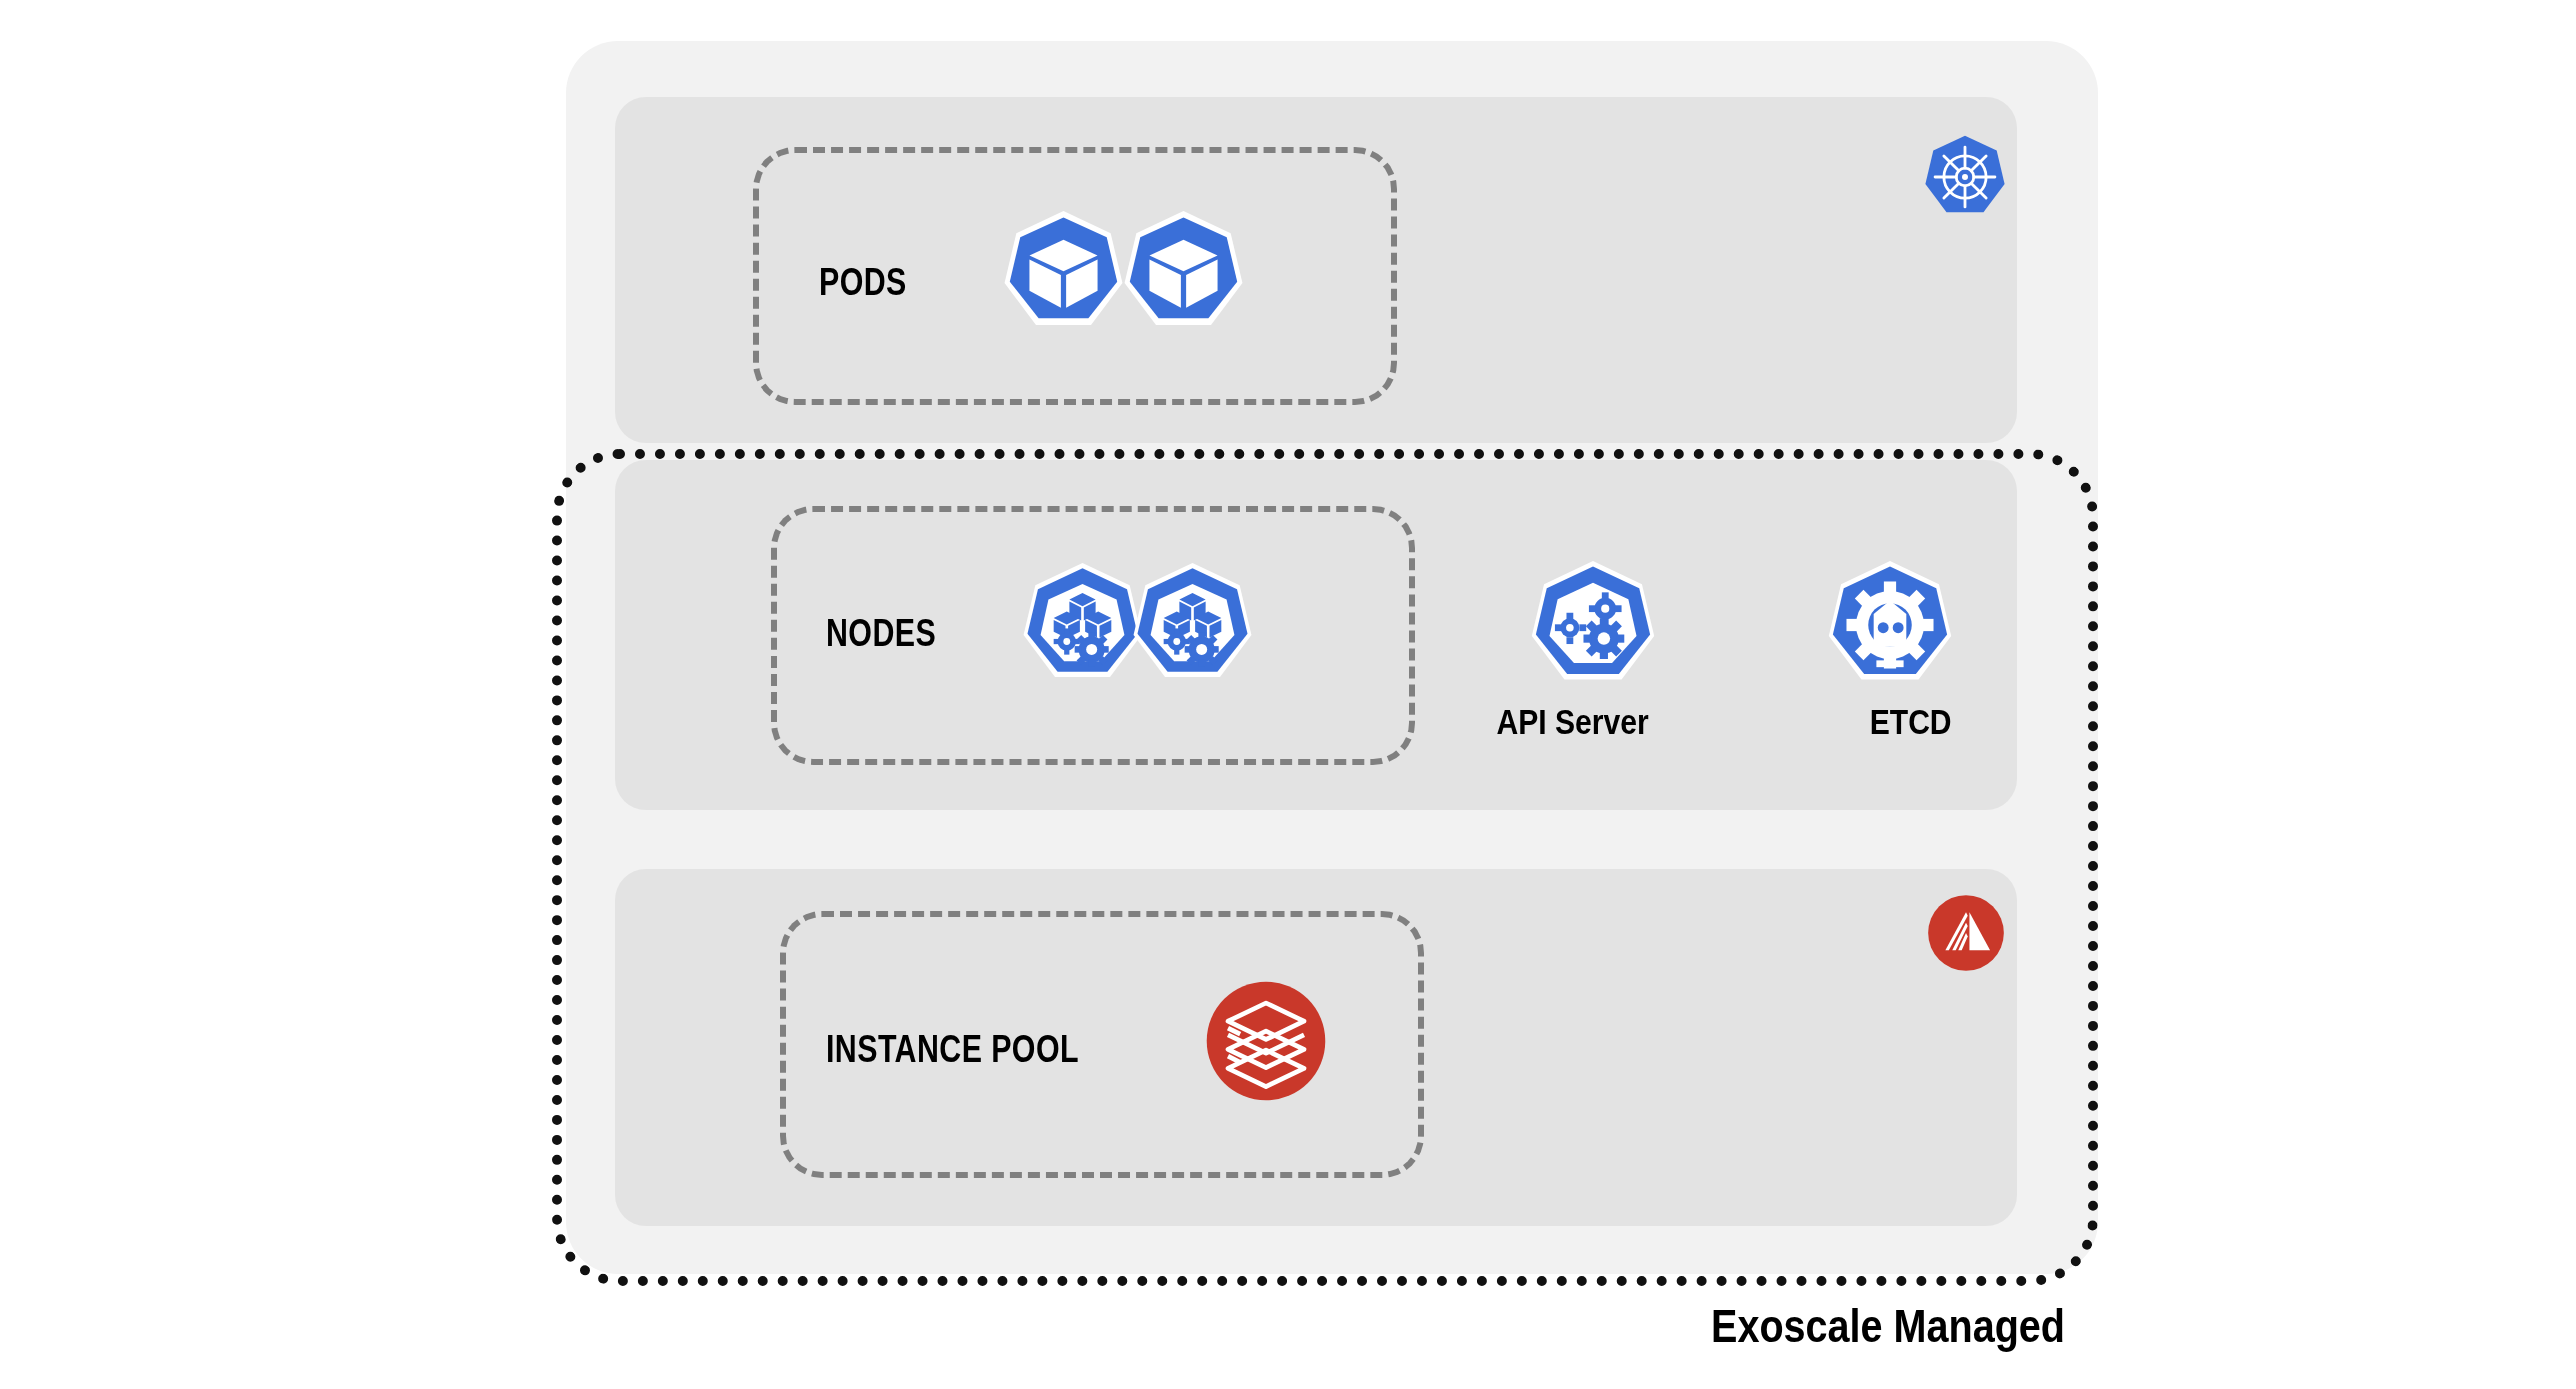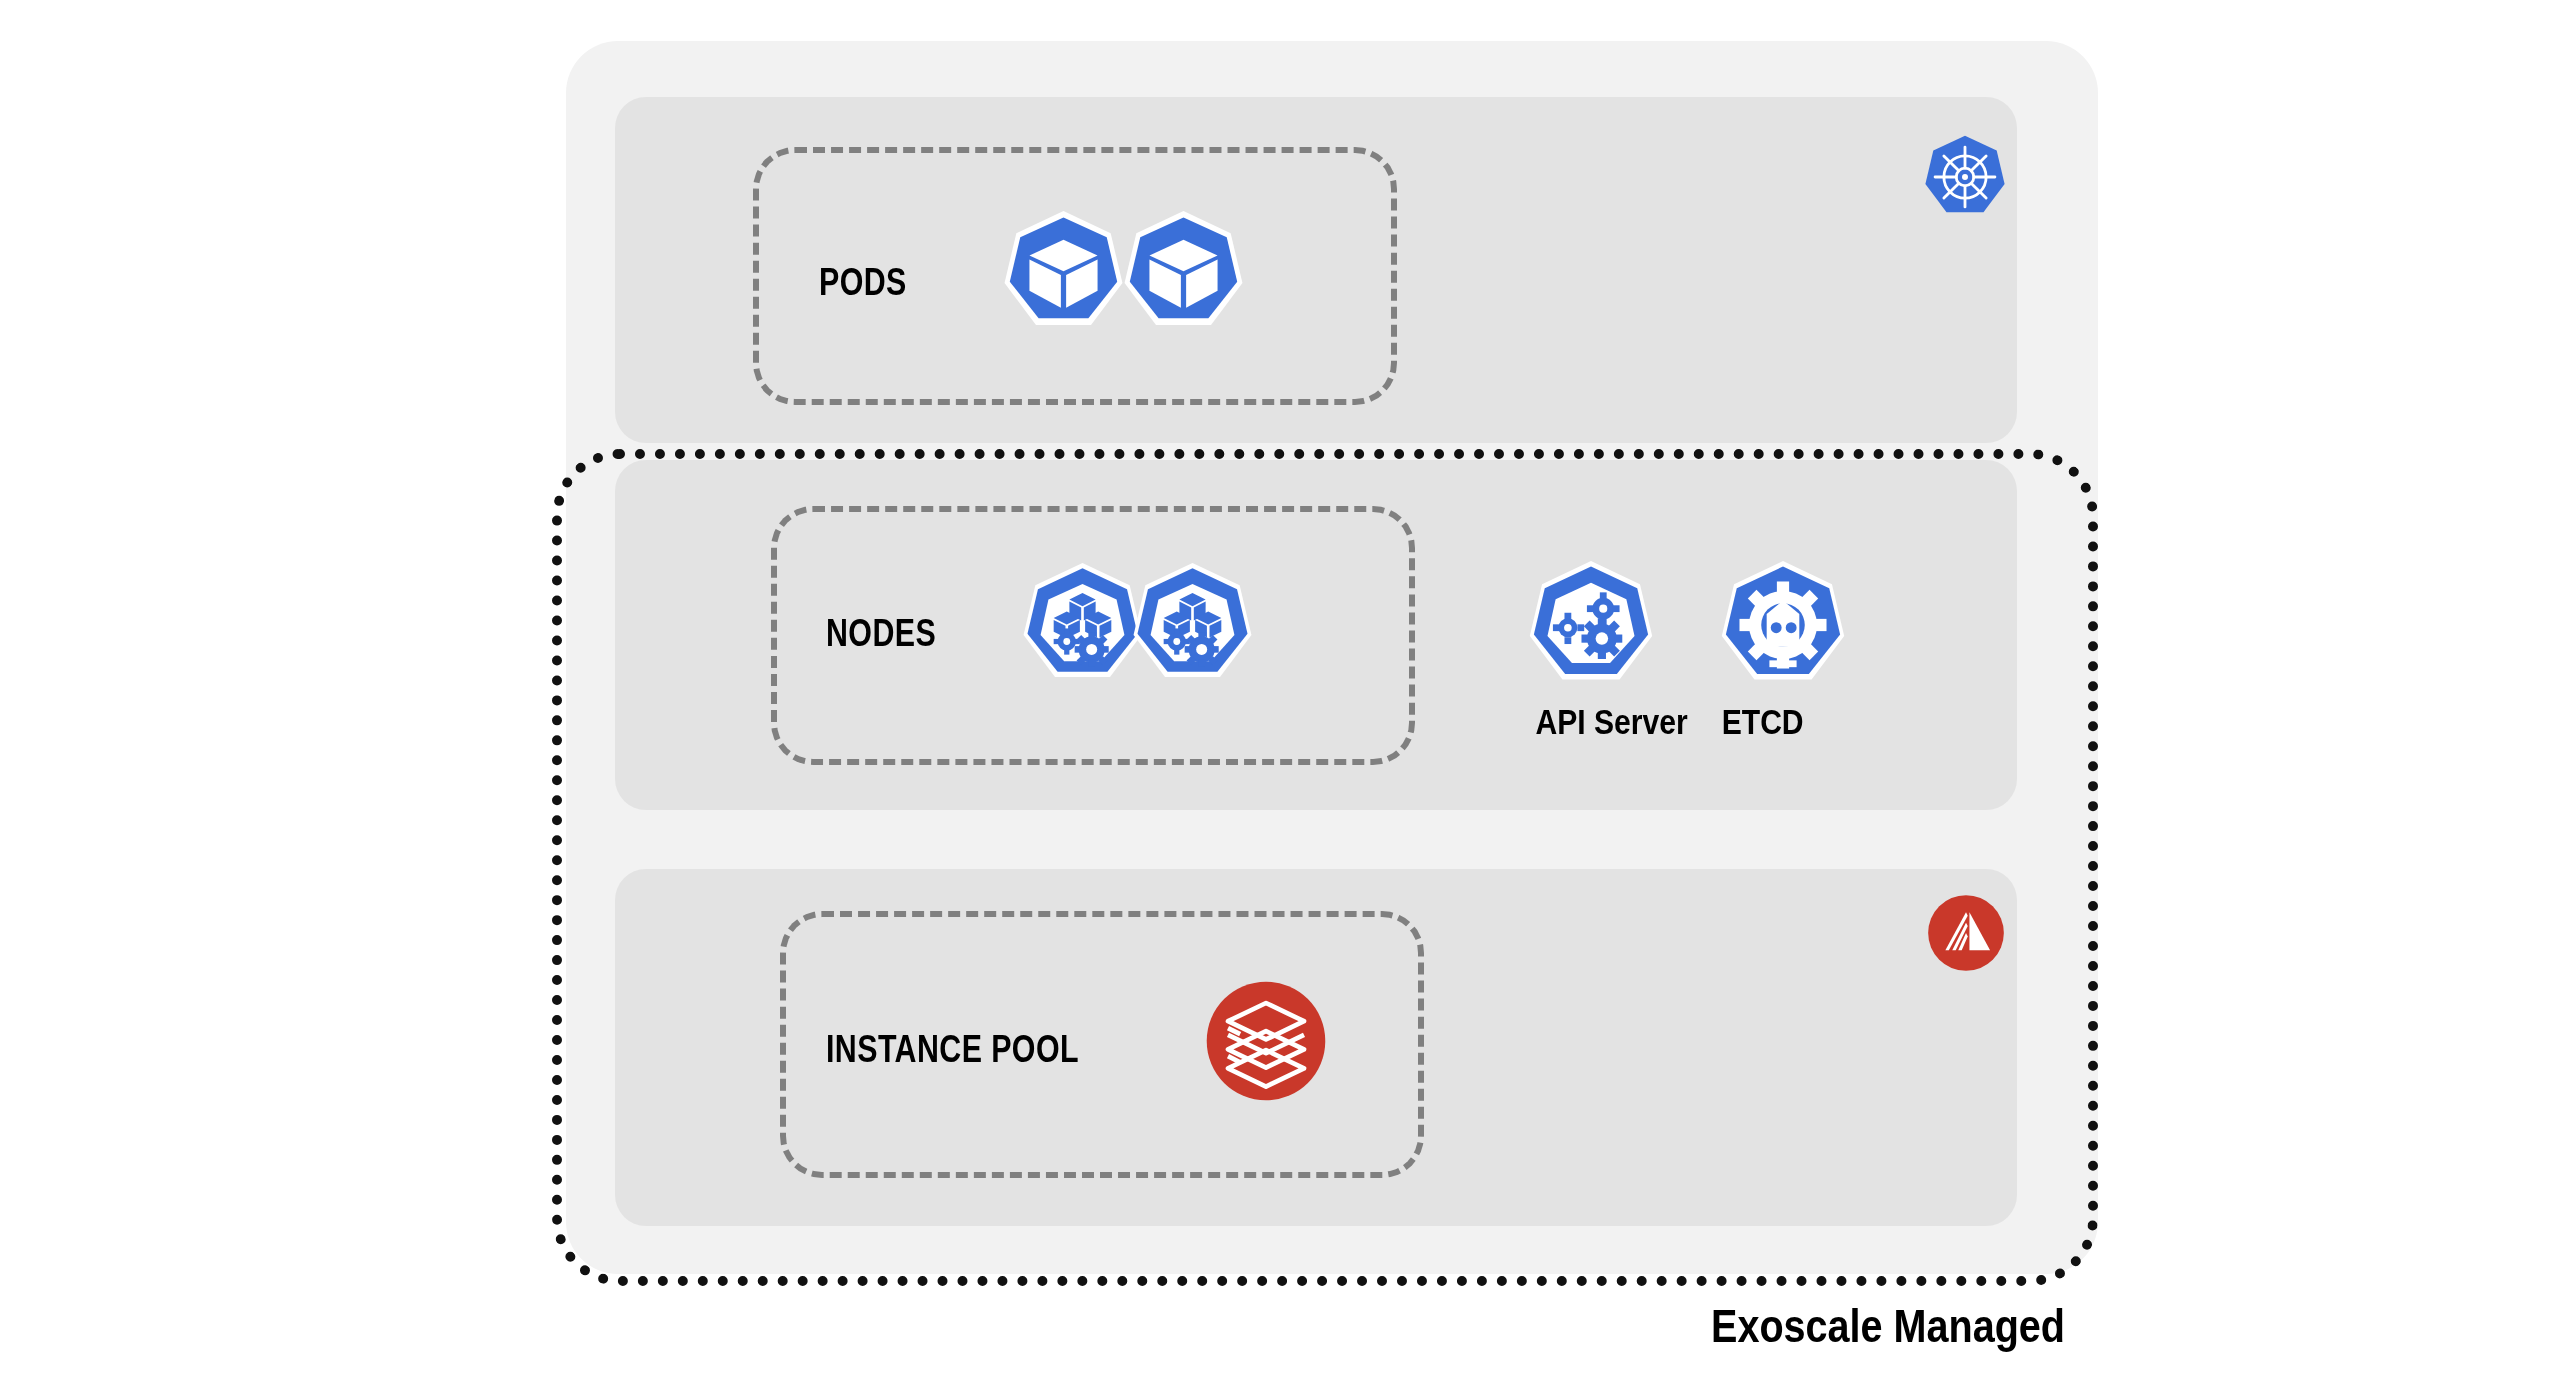--- a/index.html
+++ b/index.html
@@ -74,21 +74,21 @@
   }
 
   
   .icon-abs { position: absolute; }
 
   
   .component {
     position: absolute;
     display: flex;
     flex-direction: column;
-    align-items: flex-start;
+    align-items: flex-end;
   }
   .component-label {
     font-family: "Liberation Sans", sans-serif;
     font-weight: bold;
     font-size: 35px;
     color: #000000;
     margin-top: 5.5px;
     white-space: nowrap;
     transform: scaleX(0.86);
   }
@@ -278,21 +278,21 @@
         <rect x="46" y="66" width="6" height="6" transform="rotate(45 49 69)"></rect>
       </g>
       <circle cx="59" cy="38" r="3" fill="#ffffff"></circle>
       <circle cx="33" cy="52" r="2.8" fill="#ffffff"></circle>
       <circle cx="58" cy="60" r="4.6" fill="#ffffff"></circle>
     </svg>
   </span>
   <span class="component-label">API Server</span>
 </div>
 
-<div class="component" style="left:1715px; top:557px; width:138px;">
+<div class="component" style="left:1820px; top:557px; width:138px;">
   <span>
     <svg width="136" height="136" viewBox="0 0 100 100">
       <polygon points="50,3 86,20 95,58 71,90 29,90 5,58 14,20" fill="#ffffff"></polygon>
       <polygon points="50,7 84,23 92,57 69,86 31,86 8,57 16,23" fill="#3a6fd8"></polygon>
 
       <g fill="#ffffff">
         <circle cx="50" cy="50" r="25"></circle>
         <rect x="45.5" y="18" width="9" height="9"></rect>
         <rect x="45.5" y="73" width="9" height="9"></rect>
         <rect x="18" y="45.5" width="9" height="9"></rect>

